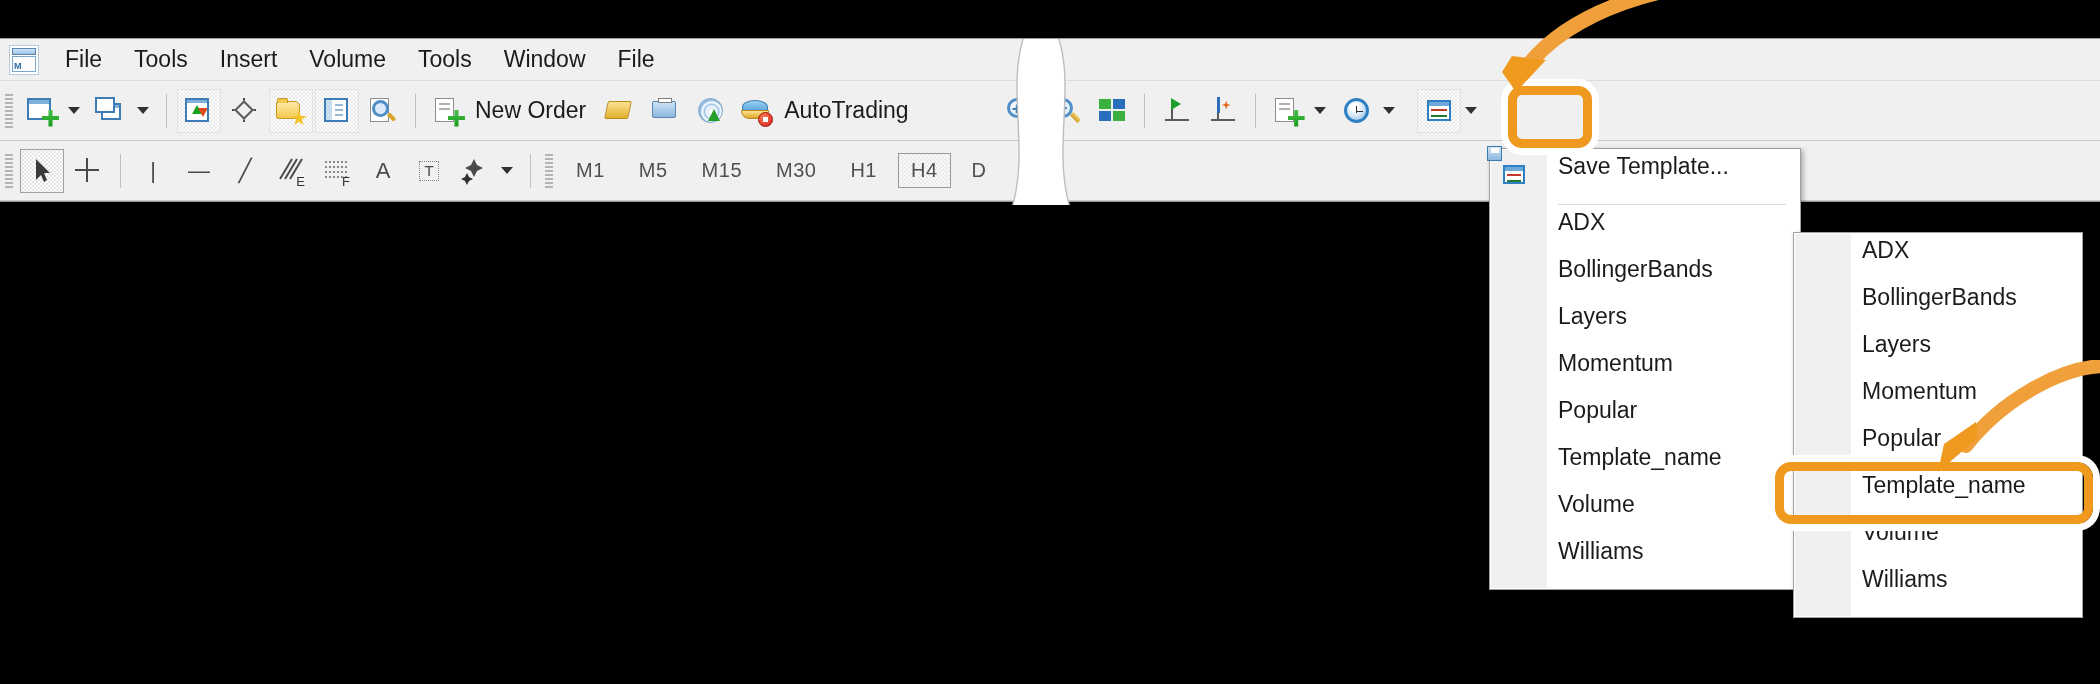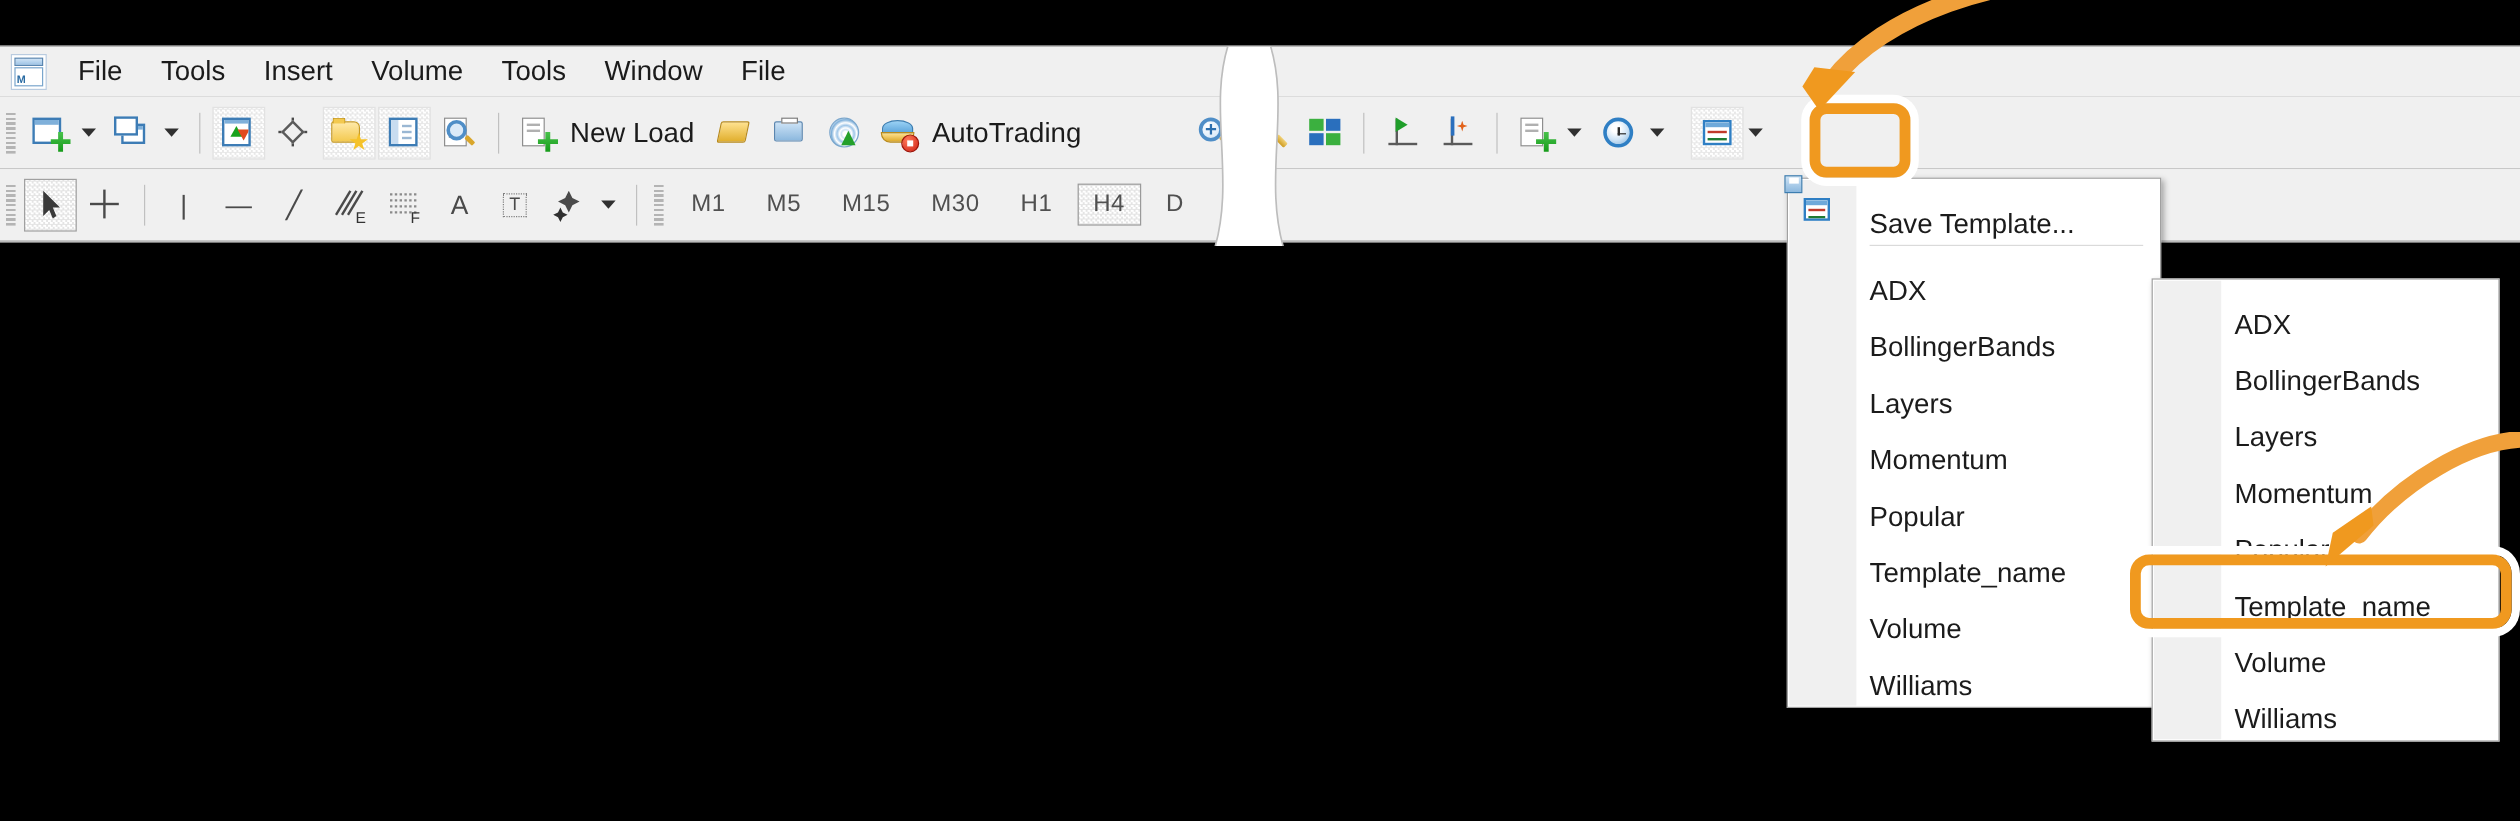--- a/index.html
+++ b/index.html
@@ -421,21 +421,21 @@
   }
   .ctx-gutter {
     position: absolute;
     left: 1px; top: 1px; bottom: 1px;
     width: 56px;
     background: #f0f0f0;
   }
   .ctx-item {
     position: relative;
     display: flex;
-    align-items: flex-end;
+    align-items: flex-start;
     height: 47px;
     padding-left: 68px;
     padding-right: 26px;
     font-size: 23px;
     color: #1b1b1b;
     cursor: default;
     box-sizing: border-box;
     z-index: 2;
   }
   .ctx-item .ctx-icon {
@@ -593,21 +593,21 @@
 
       <div class="tb-btn">
         <span class="ic">
           <span class="ic-doc">
               <i style="top:4px"></i>
               <i style="top:9px"></i>
             </span>
           <span class="ic-plus"></span>
         </span>
       </div>
-      <div class="tb-label">New Load</div>
+      <div class="tb-label">New Order</div>
 
       <div class="tb-btn">
         <span class="ic">
             <span class="ic-gold"></span>
           </span>
       </div>
       <div class="tb-btn">
         <span class="ic">
             <span class="ic-print"></span>
           </span>

